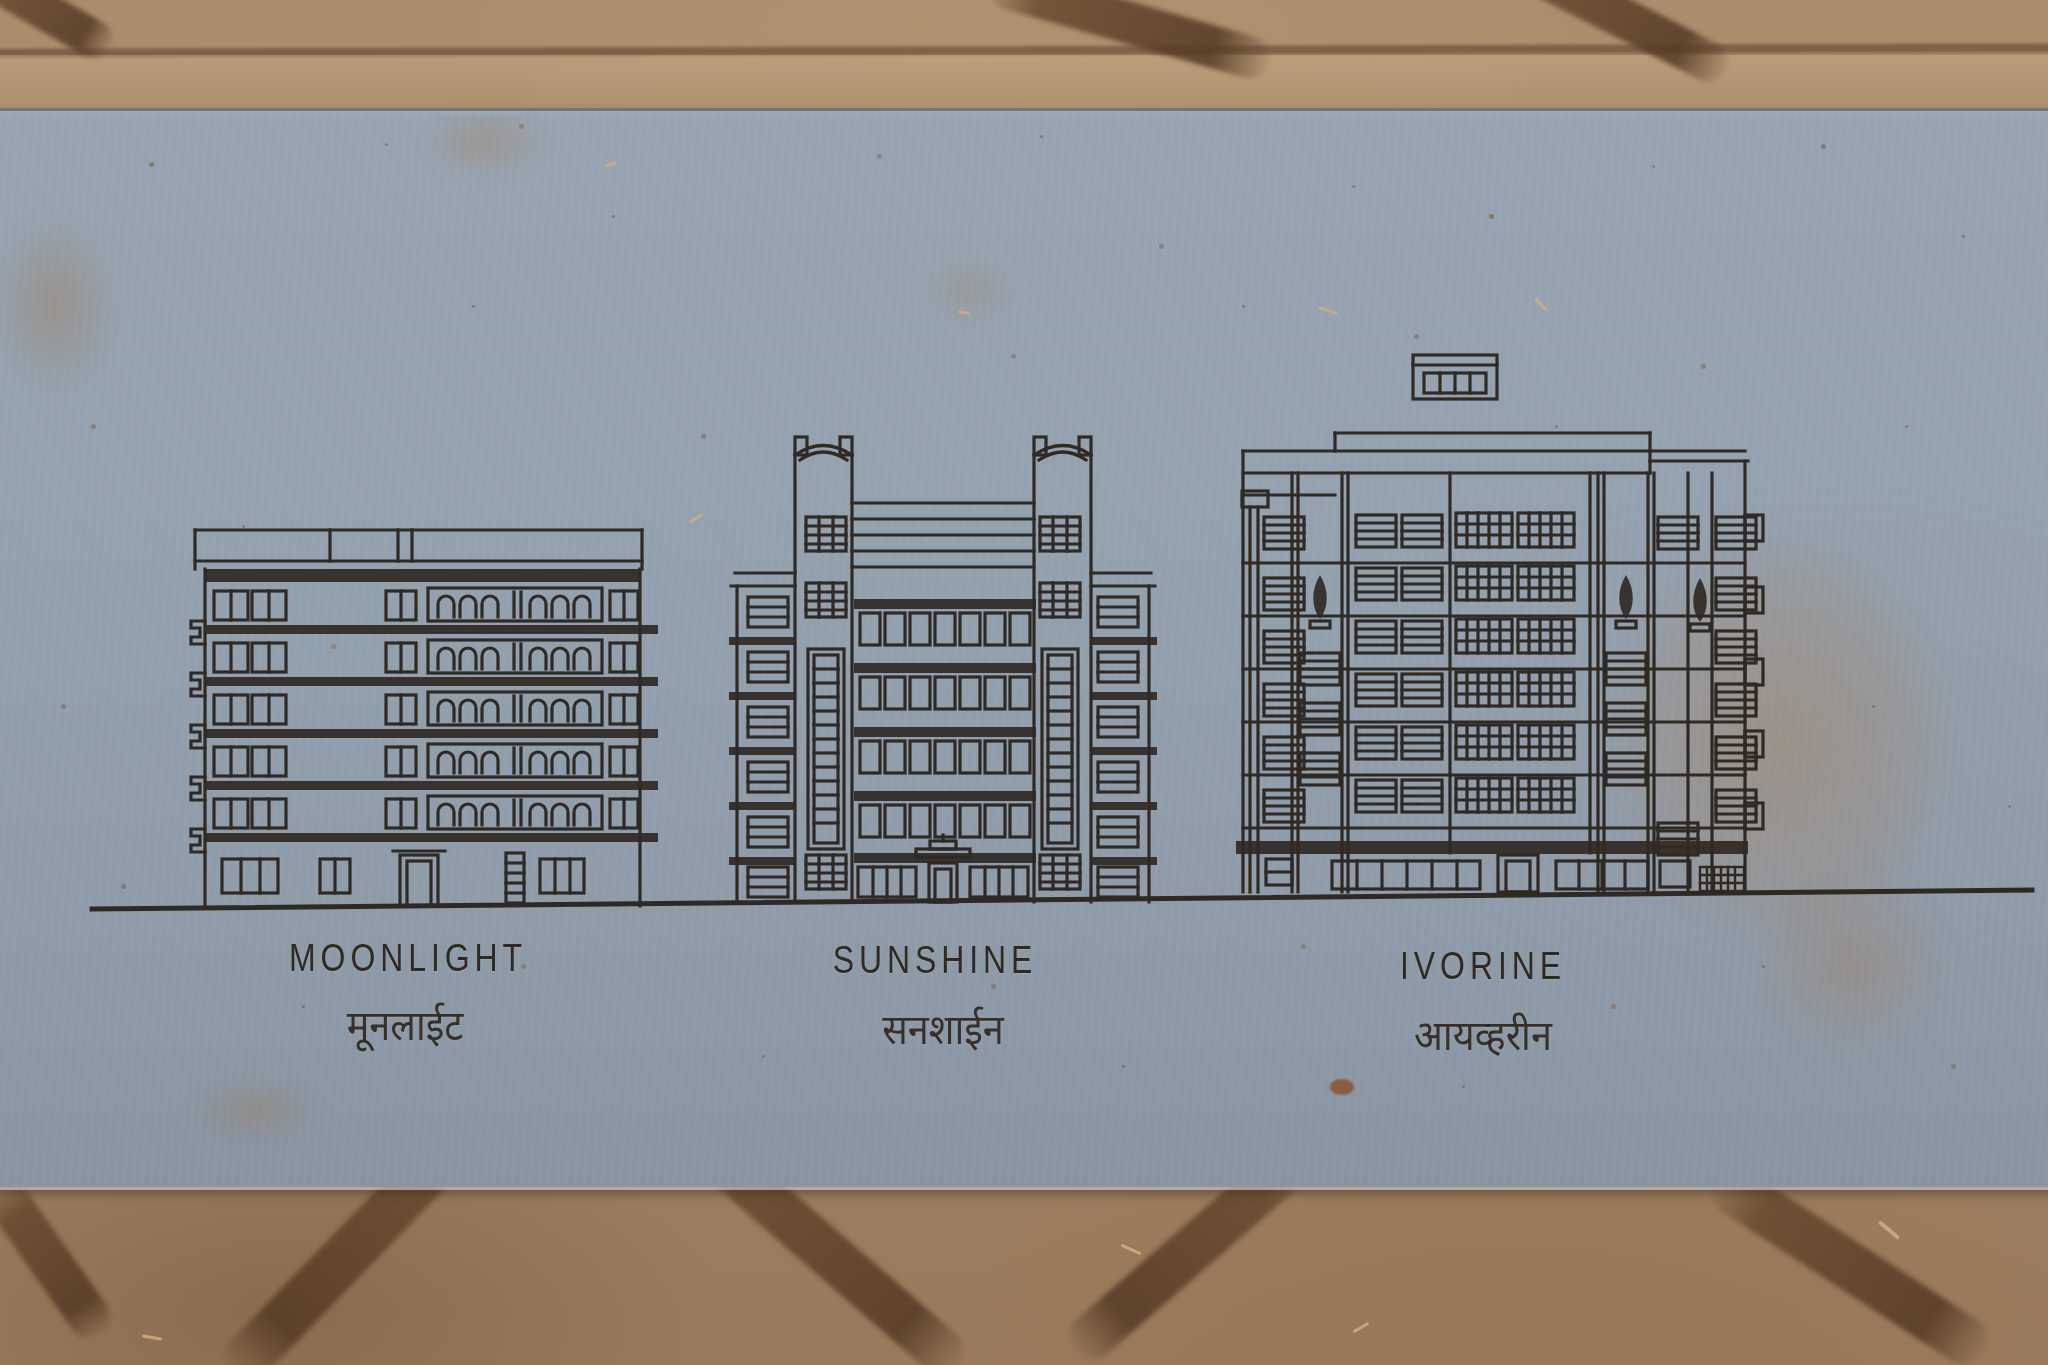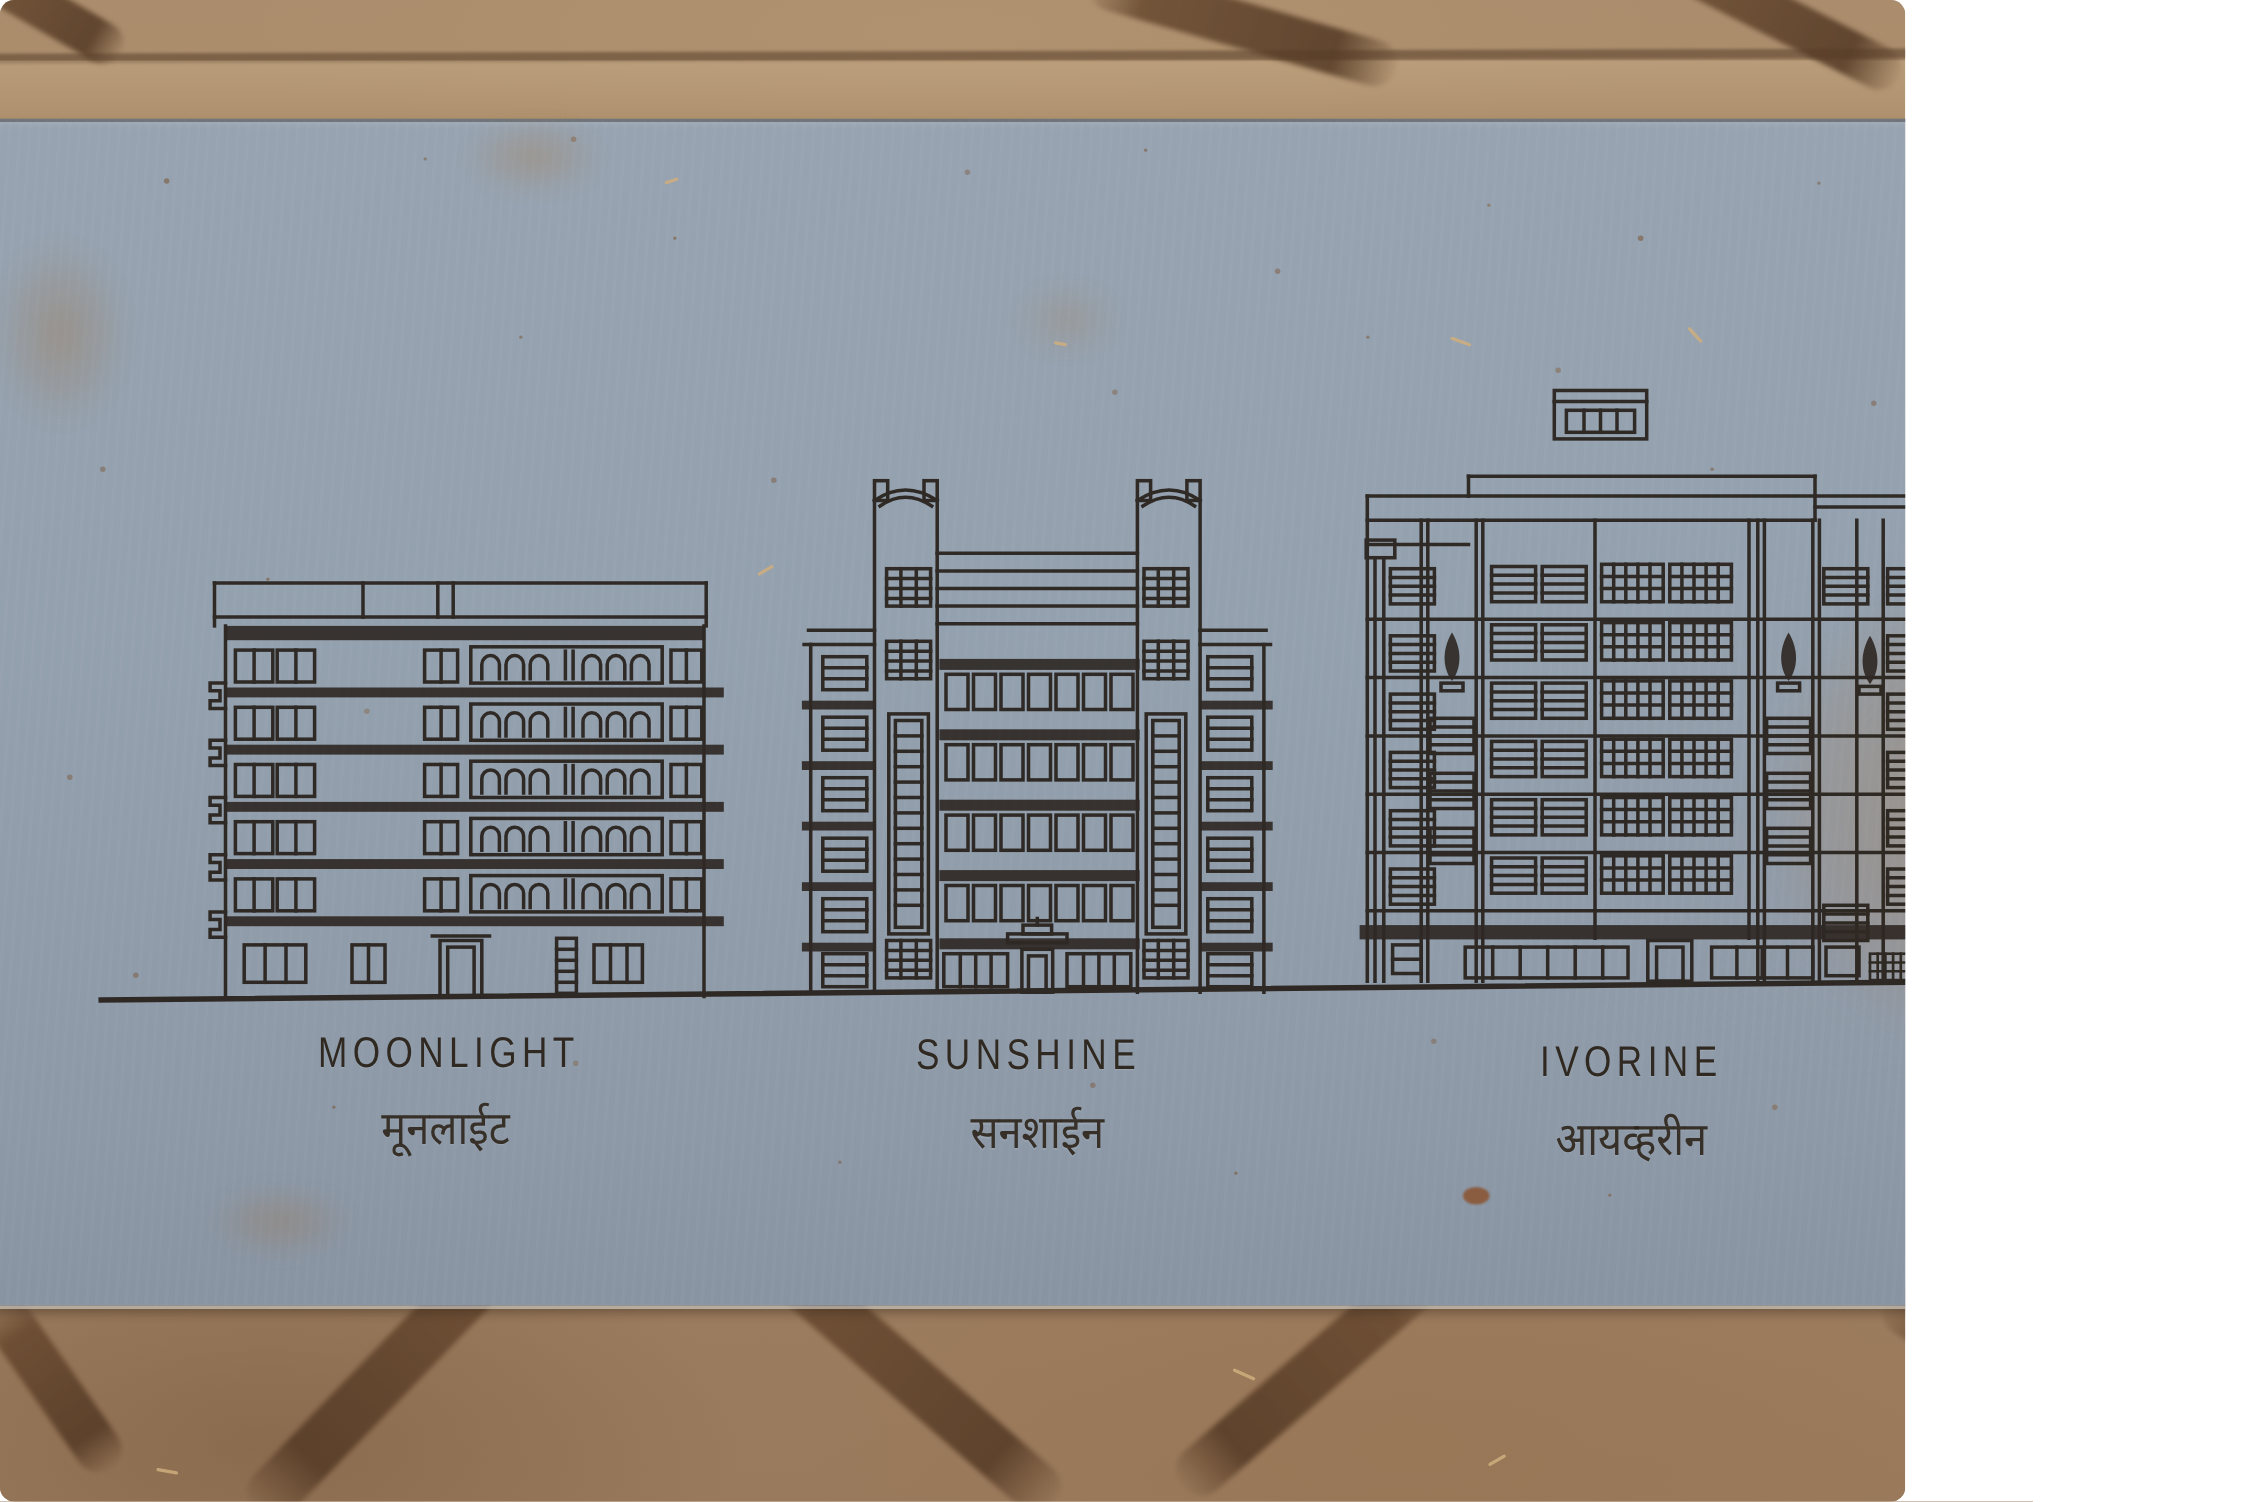--- a/index.html
+++ b/index.html
@@ -1,17 +1,17 @@
 <!DOCTYPE html>
 <html><head>
 <meta charset="utf-8">
 <style>
   html,body{margin:0;padding:0;}
-  #scene{position:relative;width:1732px;height:1365px;overflow:hidden;
-    font-family:"Liberation Sans","DejaVu Sans",sans-serif;border-radius:13px;}
+  #scene{position:relative;width:2048px;height:1365px;overflow:hidden;
+    font-family:"Liberation Sans","DejaVu Sans",sans-serif;}
 
   
   #pavement{position:absolute;inset:0;
     background:
       radial-gradient(ellipse 620px 300px at 14% 96%, rgba(112,82,55,.38), transparent 70%),
       radial-gradient(ellipse 760px 340px at 74% 97%, rgba(148,112,76,.30), transparent 72%),
       radial-gradient(ellipse 900px 200px at 50% 2%, rgba(190,160,120,.25), transparent 75%),
       linear-gradient(180deg,#b2957395 0%,#ab8d6b 9%,#a28263 45%,#9a7a5c 100%),
       #a18264;}
   .curb-groove{position:absolute;left:-20px;top:46px;width:2100px;height:9px;

